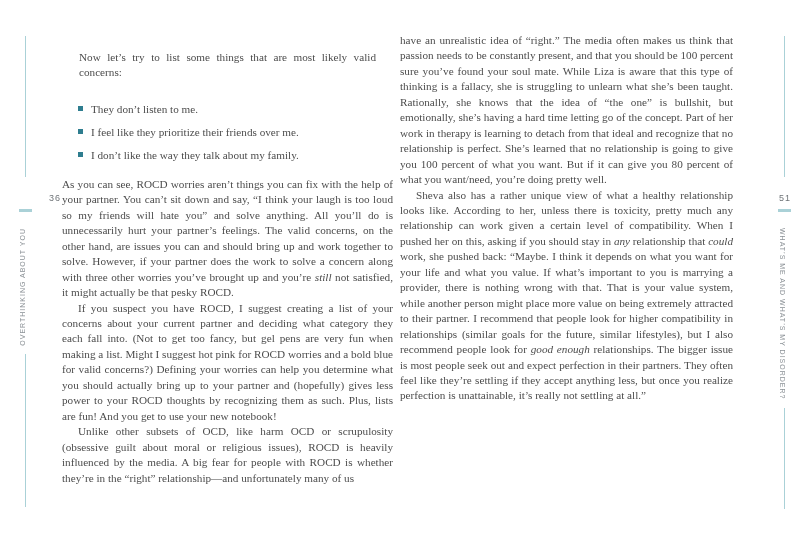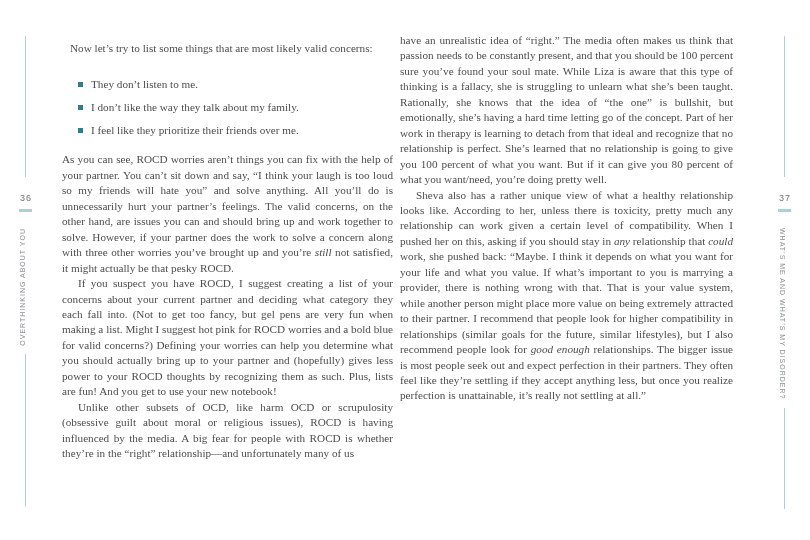--- a/index.html
+++ b/index.html
@@ -18,40 +18,40 @@
   
   .vrule{position:absolute;width:1px;background:var(--accent);}
   .rule-left-top{left:25px;top:36px;height:141px;}
   .rule-left-bottom{left:25px;top:354px;height:153px;}
   .rule-right-top{left:784px;top:36px;height:141px;}
   .rule-right-bottom{left:784px;top:408px;height:101px;}
 
   .pagenum{position:absolute;width:40px;text-align:center;
     font-family:"Liberation Sans", sans-serif;font-size:9px;letter-spacing:1px;
     color:var(--page-number);}
-  .pagenum-left{left:6px;top:193px;}
+  .pagenum-left{left:21px;top:193px;text-align:right;}
   .pagenum-right{left:765px;top:193px;}
 
   .numdash{position:absolute;width:13px;height:3px;background:var(--accent);}
   .numdash-left{left:19px;top:209px;}
   .numdash-right{left:778px;top:209px;}
 
   .margin-label{position:absolute;font-family:"Liberation Sans", sans-serif;
     font-size:7px;letter-spacing:1px;color:var(--margin-text);white-space:nowrap;
     writing-mode:vertical-rl;}
   .margin-label-left{left:19px;top:228px;transform:rotate(180deg);transform-origin:center;}
   .margin-label-right{left:779px;top:228px;}
 
   
   .col{position:absolute;top:33px;width:331px;font-size:11.2px;line-height:15.45px;
     text-align:justify;}
   .col-left{left:62px;}
   .col-right{left:400px;width:333px;}
 
-  .intro{margin:8px;}
+  .intro{margin:17px;}
   ul.bullets{list-style:none;margin:17px 0 8px 16px;}
   ul.bullets li{height:23px;display:flex;align-items:center;}
   ul.bullets .sq{width:5px;height:5px;background:var(--bullet);flex:0 0 auto;
     margin-right:8px;margin-top:-1px;}
   .paras-after-list{margin-top:10px;font-family:Liberation Serif, serif;}
   .paras p{margin:0;}
   .paras p.indent{text-indent:16px;}
   .paras em{font-style:italic;}
 </style>
 </head>
@@ -59,45 +59,45 @@
 
 <div class="spread">
 
   <div class="vrule rule-left-top"></div>
   <div class="pagenum pagenum-left">36</div>
   <div class="numdash numdash-left"></div>
   <div class="margin-label margin-label-left">OVERTHINKING ABOUT YOU</div>
   <div class="vrule rule-left-bottom"></div>
 
   <div class="vrule rule-right-top"></div>
-  <div class="pagenum pagenum-right">37</div>
+  <div class="pagenum pagenum-right">51</div>
   <div class="numdash numdash-right"></div>
   <div class="margin-label margin-label-right">WHAT’S ME AND WHAT’S MY DISORDER?</div>
   <div class="vrule rule-right-bottom"></div>
 
   <div class="col col-left">
     <p class="intro">Now let’s try to list some things that are most likely valid concerns:</p>
     <ul class="bullets">
         <li>
           <span class="sq"></span>
           <span>They don’t listen to me.</span>
         </li>
         <li>
           <span class="sq"></span>
-          <span>I don’t like the way they talk about my family.</span>
+          <span>I feel like they prioritize their friends over me.</span>
         </li>
         <li>
           <span class="sq"></span>
-          <span>I feel like they prioritize their friends over me.</span>
+          <span>I don’t like the way they talk about my family.</span>
         </li>
       </ul>
     <div class="paras paras-after-list">
         <p><span>As you can see, ROCD worries aren’t things you can fix with the help of your partner. You can’t sit down and say, “I think your laugh is too loud so my friends will hate you” and solve anything. All you’ll do is unnecessarily hurt your partner’s feelings. The valid concerns, on the other hand, are issues you can and should bring up and work together to solve. However, if your partner does the work to solve a concern along with three other worries you’ve brought up and you’re </span><em>still</em><span> not satisfied, it might actually be that pesky ROCD.</span></p>
         <p class="indent"><span>If you suspect you have ROCD, I suggest creating a list of your concerns about your current partner and deciding what category they each fall into. (Not to get too fancy, but gel pens are very fun when making a list. Might I suggest hot pink for ROCD worries and a bold blue for valid concerns?) Defining your worries can help you determine what you should actually bring up to your partner and (hopefully) gives less power to your ROCD thoughts by recognizing them as such. Plus, lists are fun! And you get to use your new notebook!</span></p>
-        <p class="indent"><span>Unlike other subsets of OCD, like harm OCD or scrupulosity (obsessive guilt about moral or religious issues), ROCD is having influenced by the media. A big fear for people with ROCD is whether they’re in the “right” relationship—and unfortunately many of us</span></p>
+        <p class="indent"><span>Unlike other subsets of OCD, like harm OCD or scrupulosity (obsessive guilt about moral or religious issues), ROCD is heavily influenced by the media. A big fear for people with ROCD is whether they’re in the “right” relationship—and unfortunately many of us</span></p>
       </div>
   </div>
 
   <div class="col col-right">
     <div class="paras">
         <p><span>have an unrealistic idea of “right.” The media often makes us think that passion needs to be constantly present, and that you should be 100 percent sure you’ve found your soul mate. While Liza is aware that this type of thinking is a fallacy, she is struggling to unlearn what she’s been taught. Rationally, she knows that the idea of “the one” is bullshit, but emotionally, she’s having a hard time letting go of the concept. Part of her work in therapy is learning to detach from that ideal and recognize that no relationship is perfect. She’s learned that no relationship is going to give you 100 percent of what you want. But if it can give you 80 percent of what you want/need, you’re doing pretty well.</span></p>
         <p class="indent"><span>Sheva also has a rather unique view of what a healthy relationship looks like. According to her, unless there is toxicity, pretty much any relationship can work given a certain level of compatibility. When I pushed her on this, asking if you should stay in </span><em>any</em><span> relationship that </span><em>could</em><span> work, she pushed back: “Maybe. I think it depends on what you want for your life and what you value. If what’s important to you is marrying a provider, there is nothing wrong with that. That is your value system, while another person might place more value on being extremely attracted to their partner. I recommend that people look for higher compatibility in relationships (similar goals for the future, similar lifestyles), but I also recommend people look for </span><em>good enough</em><span> relationships. The bigger issue is most people seek out and expect perfection in their partners. They often feel like they’re settling if they accept anything less, but once you realize perfection is unattainable, it’s really not settling at all.”</span></p>
       </div>
   </div>
 

